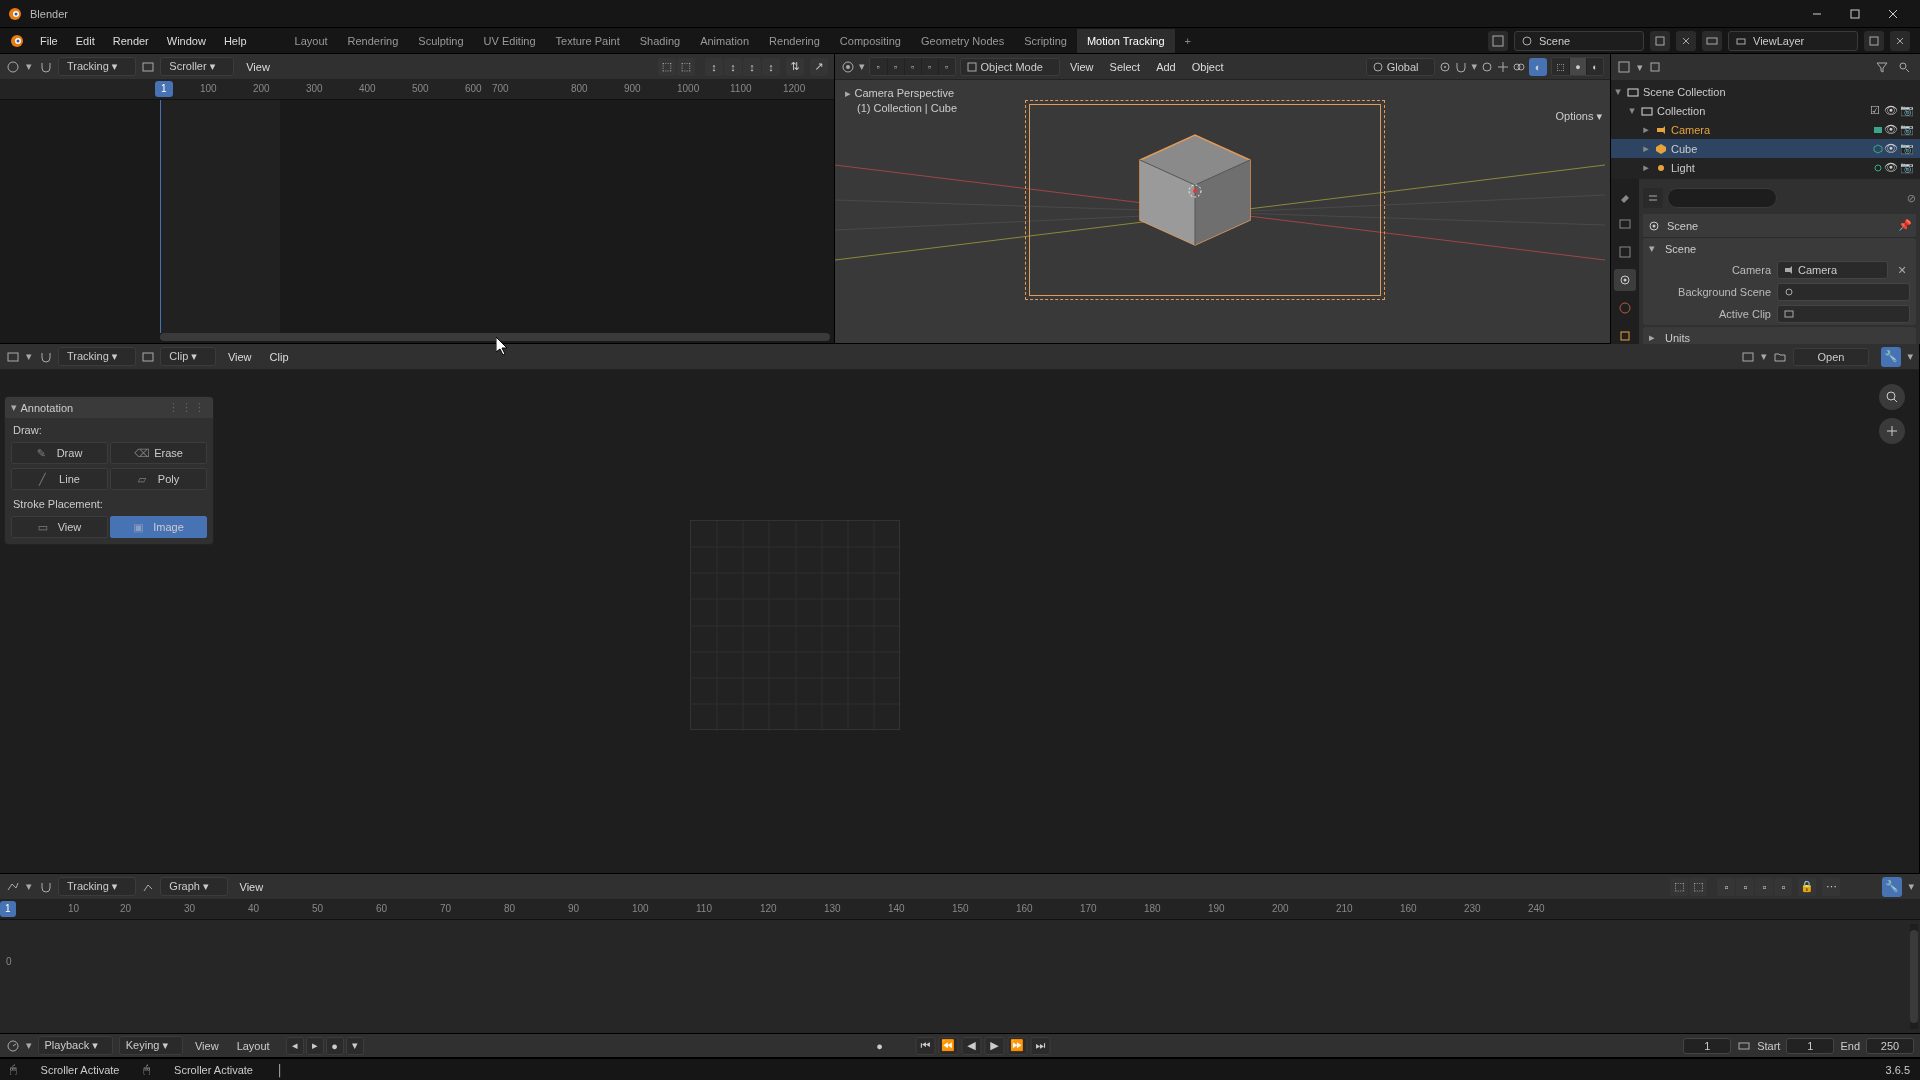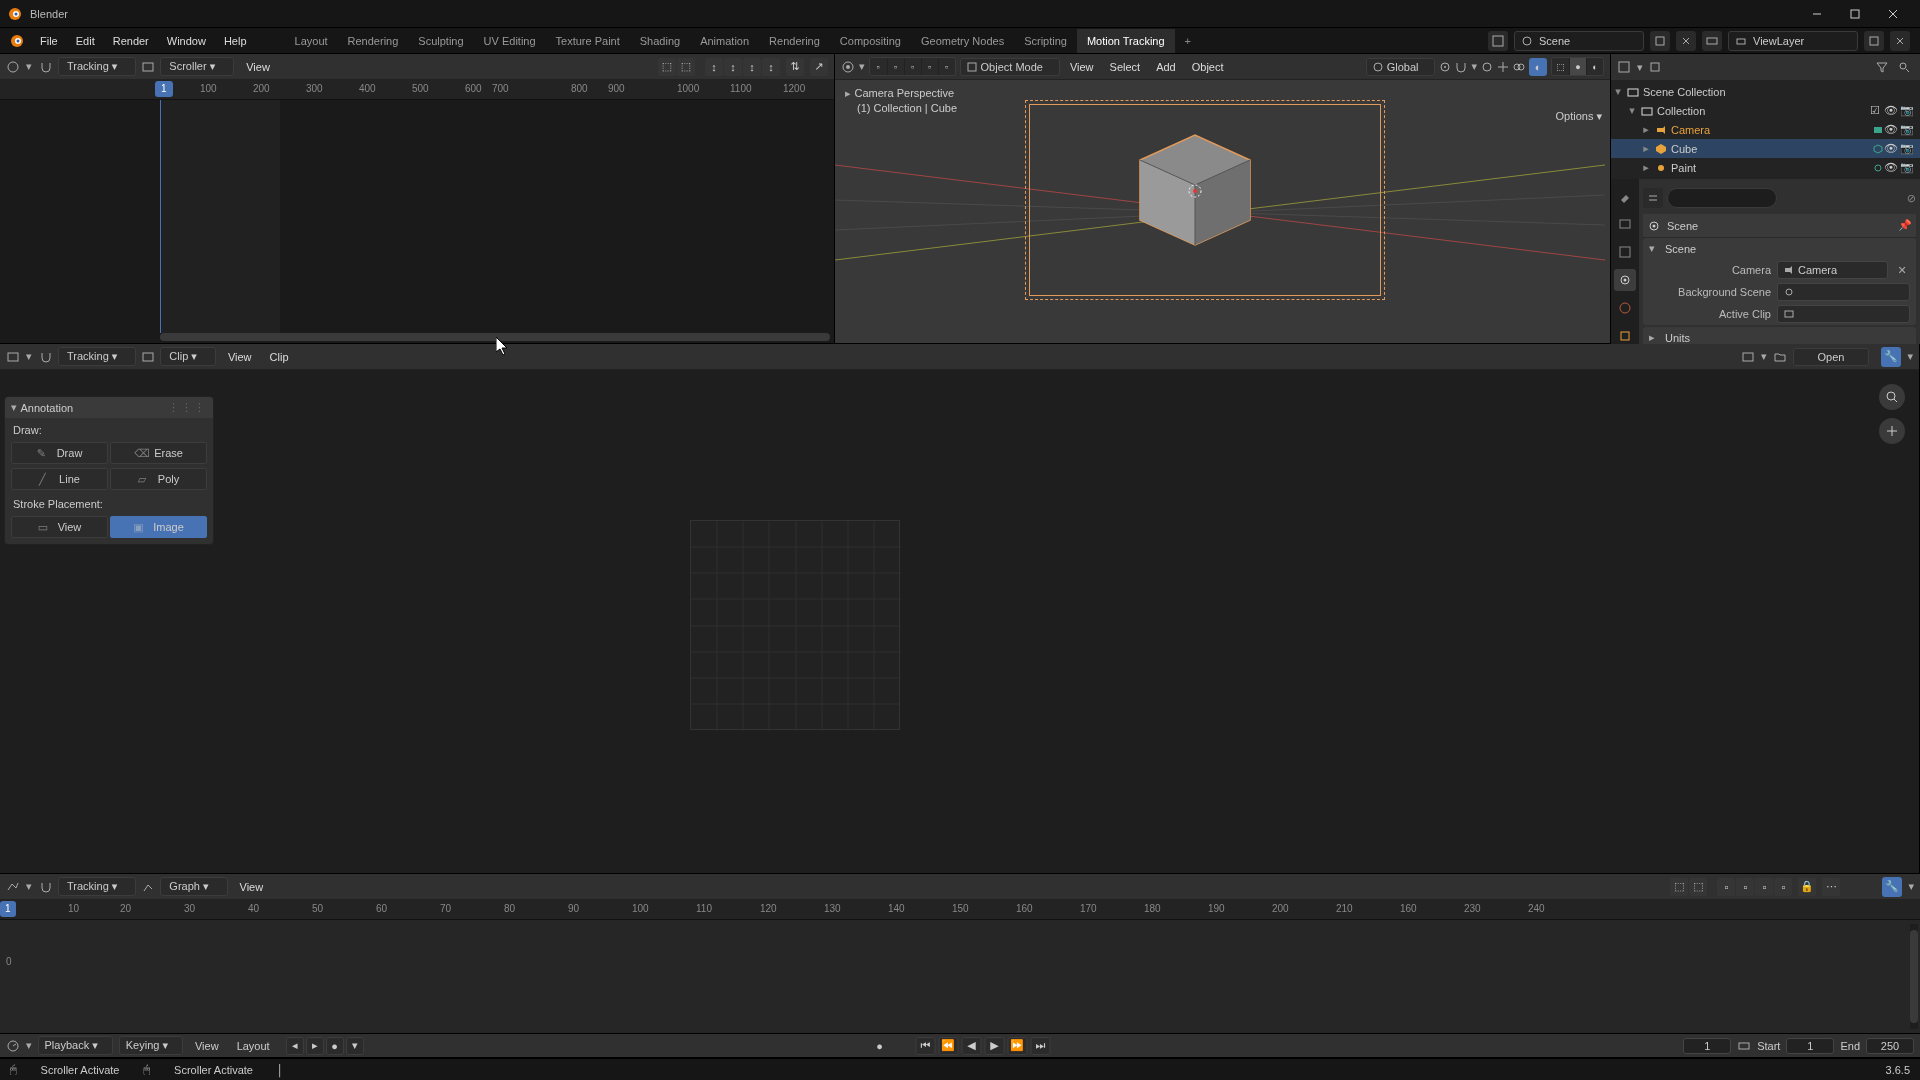--- a/index.html
+++ b/index.html
@@ -301,21 +301,21 @@
       <div class="ruler">
         <span class="cur">1</span>
         <span class="tick" style="left:200px">100</span>
         <span class="tick" style="left:253px">200</span>
         <span class="tick" style="left:306px">300</span>
         <span class="tick" style="left:359px">400</span>
         <span class="tick" style="left:412px">500</span>
         <span class="tick" style="left:465px">600</span>
         <span class="tick" style="left:492px">700</span>
         <span class="tick" style="left:571px">800</span>
-        <span class="tick" style="left:608px">900</span>
+        <span class="tick" style="left:624px">900</span>
         <span class="tick" style="left:677px">1000</span>
         <span class="tick" style="left:730px">1100</span>
         <span class="tick" style="left:783px">1200</span>
       </div>
       <div class="body">
         <div class="shade"></div>
         <div class="playhead"></div>
         <div class="hscroll">
             <div class="thumb"></div>
           </div>
@@ -507,21 +507,21 @@
               <span>📷</span>
             </div>
           </div>
           <div class="node ind2">
             <span class="tw">▸</span>
             <span class="ic">
                 <svg width="12" height="12">
                   <circle cx="6" cy="6" r="3" fill="#e8a23c"></circle>
                 </svg>
               </span>
-            <span class="lbl">Paint</span>
+            <span class="lbl">Light</span>
             <span style="margin-left:6px;">
                 <svg width="12" height="12">
                   <circle cx="6" cy="6" r="3" fill="none" stroke="#3aa58a"></circle>
                 </svg>
               </span>
             <div class="r">
               <span>👁</span>
               <span>📷</span>
             </div>
           </div>

